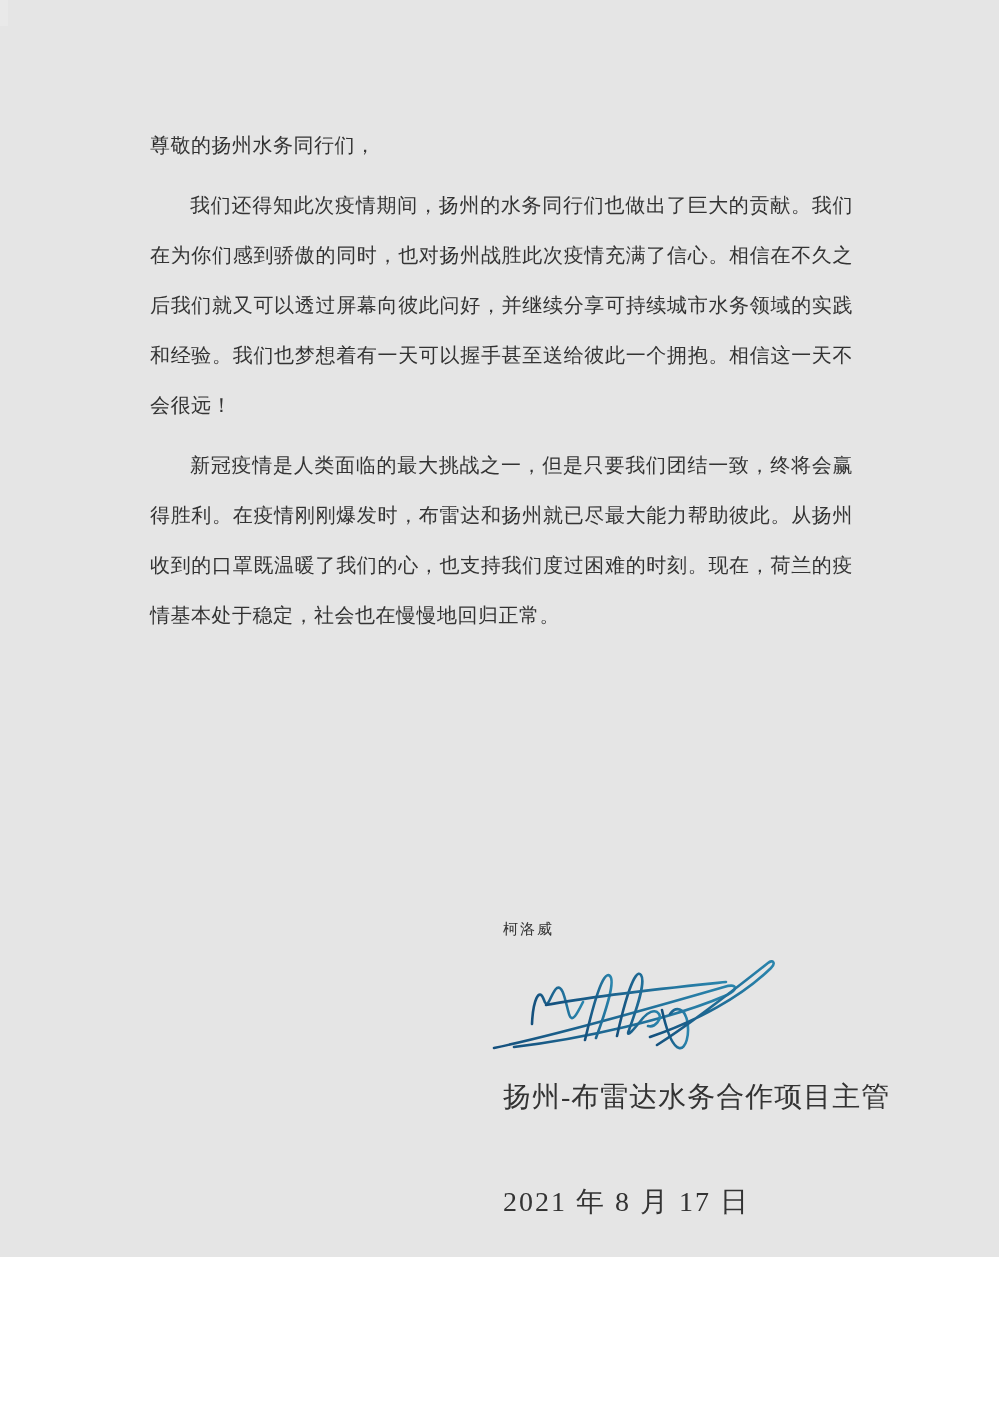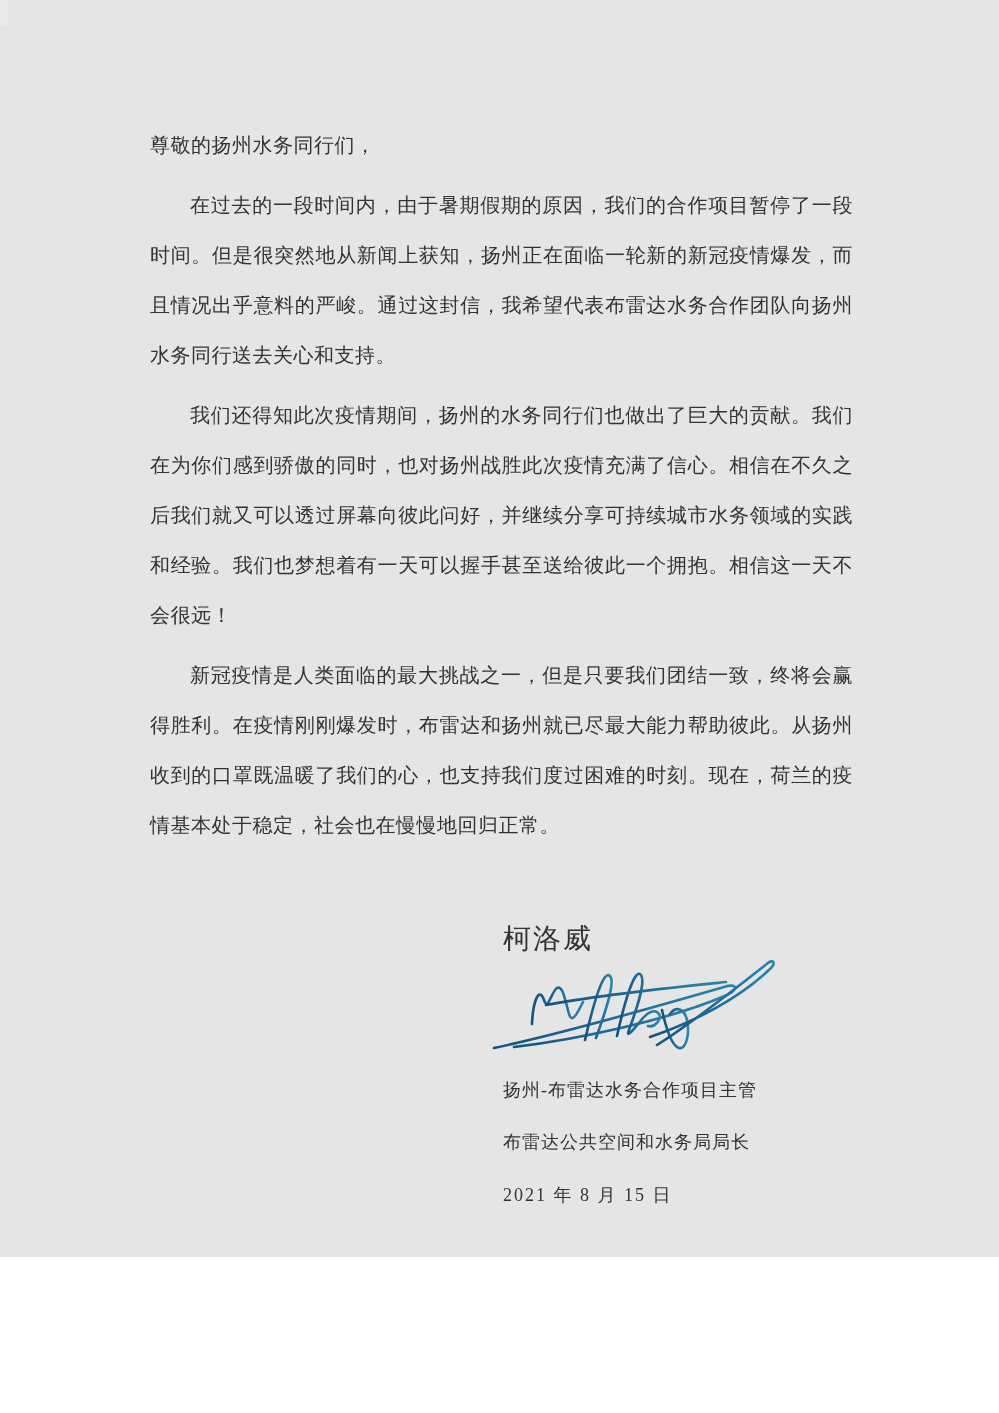--- a/index.html
+++ b/index.html
@@ -19,34 +19,34 @@
   .letter-body{
     position:absolute;left:150px;top:120px;width:703px;
     font-size:20px;line-height:50px;
     text-align:justify;text-justify:inter-ideograph;
     letter-spacing:0.5px;
   }
   .greeting{margin:0;}
   .para{margin:10px 0 0 0;text-indent:2em;}
   .sig-name{
     position:absolute;left:503px;top:920px;
-    font-size:28px;letter-spacing:2px;
+    font-size:15px;letter-spacing:2px;
   }
   .signature-svg{
     position:absolute;left:486px;top:948px;width:296px;height:112px;
   }
   .signature-svg path{
     fill:none;
     stroke:url(#inkgrad);
     stroke-width:2.6;
     stroke-linecap:round;stroke-linejoin:round;
   }
   .sig-line{
     position:absolute;left:503px;
-    font-size:18px;letter-spacing:1px;white-space:nowrap;
+    font-size:28px;letter-spacing:1px;white-space:nowrap;
   }
   .sig-line1{top:1078px;}
   .sig-line2{top:1130px;}
   .sig-line3{top:1183px;letter-spacing:2px;}
   .footer-logo{
     position:absolute;left:522px;top:1299px;
     display:flex;align-items:center;gap:23px;
   }
   .breda-icon{width:70px;height:60px;display:block;}
   .breda-icon path{
@@ -65,21 +65,20 @@
 </style>
 </head>
 <body>
 
 <div class="page">
 
   <div class="scan-artifact"></div>
 
   <div class="letter-body">
     <p class="greeting">尊敬的扬州水务同行们，</p>
-    <p class="para">在过去的一段时间内，由于暑期假期的原因，我们的合作项目暂停了一段时间。但是很突然地从新闻上获知，扬州正在面临一轮新的新冠疫情爆发，而且情况出乎意料的严峻。通过这封信，我希望代表布雷达水务合作团队向扬州水务同行送去关心和支持。</p>
     <p class="para">我们还得知此次疫情期间，扬州的水务同行们也做出了巨大的贡献。我们在为你们感到骄傲的同时，也对扬州战胜此次疫情充满了信心。相信在不久之后我们就又可以透过屏幕向彼此问好，并继续分享可持续城市水务领域的实践和经验。我们也梦想着有一天可以握手甚至送给彼此一个拥抱。相信这一天不会很远！</p>
     <p class="para">新冠疫情是人类面临的最大挑战之一，但是只要我们团结一致，终将会赢得胜利。在疫情刚刚爆发时，布雷达和扬州就已尽最大能力帮助彼此。从扬州收到的口罩既温暖了我们的心，也支持我们度过困难的时刻。现在，荷兰的疫情基本处于稳定，社会也在慢慢地回归正常。</p>
   </div>
 
   <div class="sig-name">柯洛威</div>
 
   <svg class="signature-svg" viewBox="0 0 296 112" aria-hidden="true">
     <defs>
       <linearGradient id="inkgrad" x1="0" y1="0" x2="1" y2="0">
         <stop offset="0" stop-color="#14507d" style="stop-color:var(--ink-blue-1,#14507d)"></stop>
@@ -89,22 +88,21 @@
     <path d="M 8,100 C 70,87 162,61 238,39 C 251,35 253,41 241,47 C 186,71 95,91 28,99"></path>
     <path d="M 46,76 C 47,53 53,38 58,52 C 62,64 65,44 71,40 C 77,37 79,52 83,66 C 86,76 91,66 97,54"></path>
     <path d="M 99,92 C 107,58 117,21 124,28 C 130,34 118,68 110,90"></path>
     <path d="M 131,88 C 139,52 149,19 155,27 C 160,34 151,60 143,82 C 139,92 149,80 157,70 C 161,65 169,60 173,66 C 176,71 169,80 162,78"></path>
     <path d="M 60,57 C 112,47 182,40 240,34"></path>
     <path d="M 176,62 C 180,80 186,98 193,100 C 200,102 204,86 201,72 C 198,60 190,58 184,66"></path>
     <path d="M 171,97 C 206,75 253,38 282,15 C 287,11 290,15 285,20 C 255,49 211,73 164,89"></path>
   </svg>
 
   <div class="sig-line sig-line1">扬州-布雷达水务合作项目主管</div>
-  <div class="sig-line sig-line2">布雷达公共空间和水务局局长</div>
-  <div class="sig-line sig-line3">2021 年 8 月 15 日</div>
+  <div class="sig-line sig-line3">2021 年 8 月 17 日</div>
 
   <div class="footer-logo">
     <svg class="breda-icon" viewBox="-38 -36 76 66" aria-hidden="true">
       <defs>
         <g id="bcross">
           <path d="M -16,-16 L 0,-5 L 16,-16"></path>
           <path d="M -16,16 L 0,5 L 16,16"></path>
           <path d="M -16,-16 L -5,0 L -16,16"></path>
           <path d="M 16,-16 L 5,0 L 16,16"></path>
         </g>

